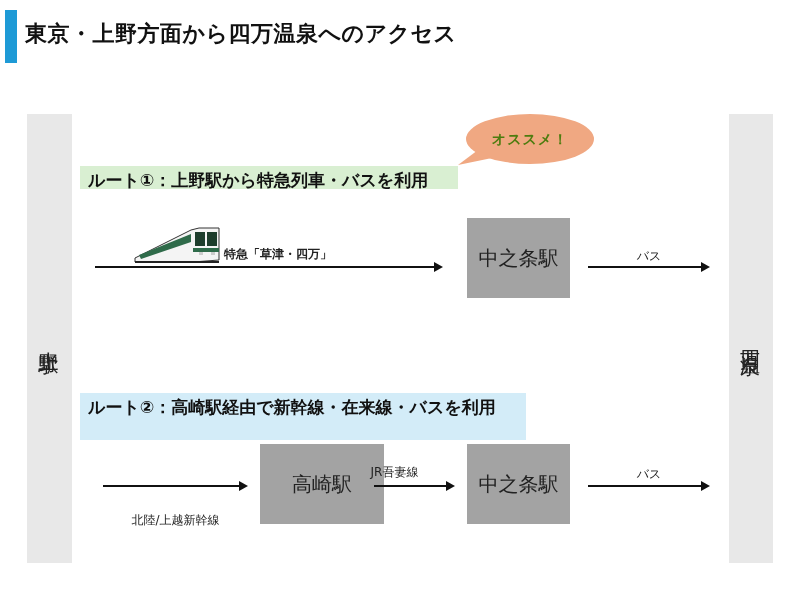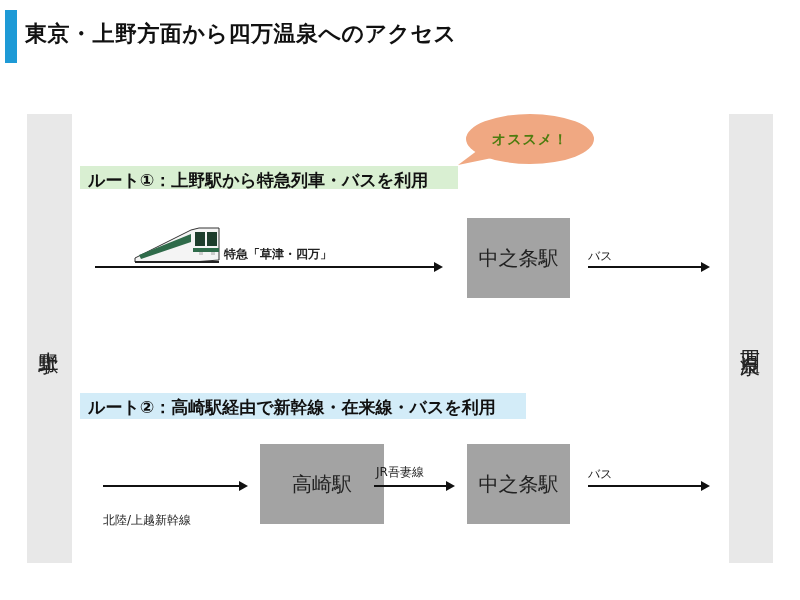--- a/index.html
+++ b/index.html
@@ -11,33 +11,33 @@
   }
   .abs { position:absolute; }
   .title-bar { left:5px; top:10px; width:12px; height:53px; background:#1E9AD6; }
   .title-text { left:25px; top:17px; font-size:22px; font-weight:bold; letter-spacing:0.5px; line-height:34px; white-space:nowrap; }
   .col { background:#E8E8E8; display:flex; align-items:center; justify-content:center; }
   .col-left { left:27px; top:114px; width:45px; height:449px; }
   .col-right { left:729px; top:114px; width:44px; height:449px; }
   .vtext { writing-mode:vertical-rl; text-orientation:upright; font-size:20px; letter-spacing:2px; color:#222; }
   .route-label { font-size:17px; font-weight:bold; line-height:29px; padding-left:8px; white-space:nowrap; box-sizing:border-box; }
   .route1 { left:80px; top:166px; width:378px; height:23px; background:#D9EFD2; }
-  .route2 { left:80px; top:393px; width:446px; height:26px; background:#D3ECF8; }
+  .route2 { left:80px; top:393px; width:446px; height:47px; background:#D3ECF8; }
   .bubble { left:0; top:0; width:800px; height:600px; pointer-events:none; }
   .bubble-text { left:465px; top:124px; width:130px; text-align:center; color:#4d7c0f; font-size:14px; font-weight:bold; line-height:30px; letter-spacing:1px; }
   .station { background:#a3a3a3; display:flex; align-items:center; justify-content:center; font-size:20px; color:#222; }
   .st1 { left:467px; top:218px; width:103px; height:80px; }
   .st-takasaki { left:260px; top:444px; width:124px; height:80px; }
   .st2 { left:467px; top:444px; width:103px; height:80px; }
   .arrow { height:2px; background:#111; }
   .arrow::after {
     content:""; position:absolute; right:-2px; top:-4px;
     border-left:9px solid #111; border-top:5px solid transparent; border-bottom:5px solid transparent;
   }
-  .lbl { font-size:12px; color:#222; white-space:nowrap; }
+  .lbl { font-size:12px; color:#222; white-space:nowrap; text-align:center; }
   .lbl-bold { font-weight:bold; font-size:12px; }
   .train { left:133px; top:222px; width:88px; height:42px; }
 </style>
 </head>
 <body>
 
 <div class="abs title-bar"></div>
 <div class="abs title-text">東京・上野方面から四万温泉へのアクセス</div>
 
 <div class="abs col col-left">
@@ -77,21 +77,21 @@
 
 <div class="abs route-label route2">ルート②：高崎駅経由で新幹線・在来線・バスを利用</div>
 
 <div class="abs lbl" style="left:103px; top:464px; width:145px;margin-top:48px;">北陸/上越新幹線</div>
 <div class="abs arrow" style="left:103px; top:485px; width:143px;"></div>
 
 <div class="abs station st-takasaki">
   <span>高崎駅</span>
 </div>
 
-<div class="abs lbl" style="left:376px; top:464px; width:81px;">JR吾妻線</div>
+<div class="abs lbl" style="left:354px; top:464px; width:81px;">JR吾妻線</div>
 <div class="abs arrow" style="left:374px; top:485px; width:79px;"></div>
 
 <div class="abs station st2">
   <span>中之条駅</span>
 </div>
 
 <div class="abs lbl" style="left:588px; top:466px; width:122px;">バス</div>
 <div class="abs arrow" style="left:588px; top:485px; width:120px;"></div>
 
 </body></html>

